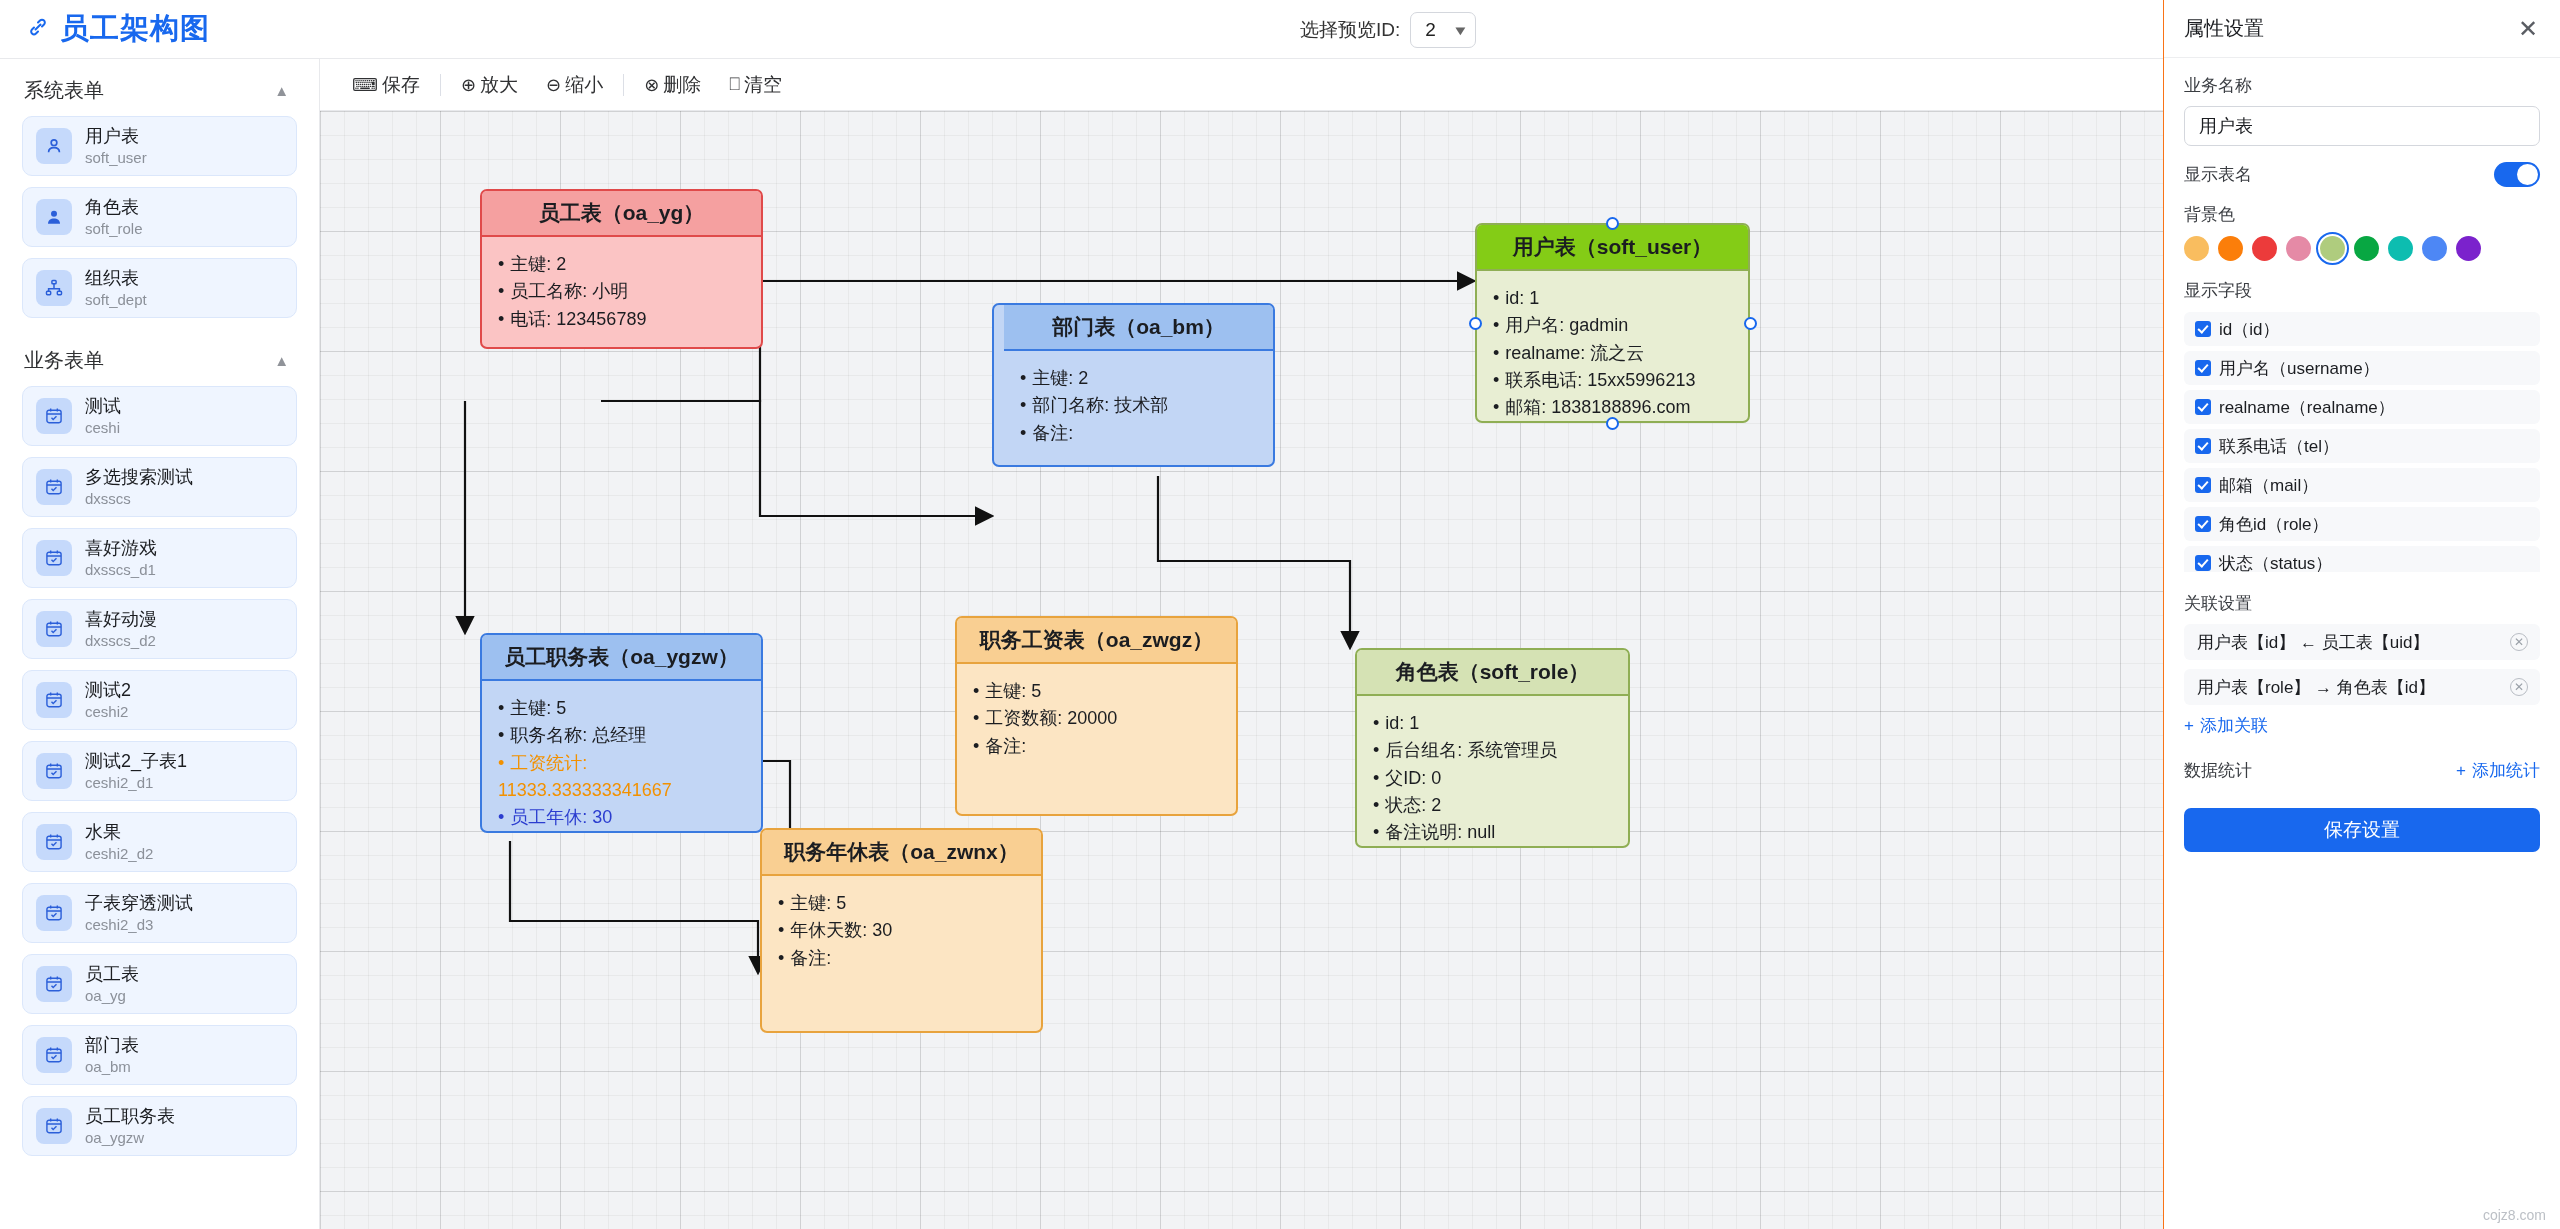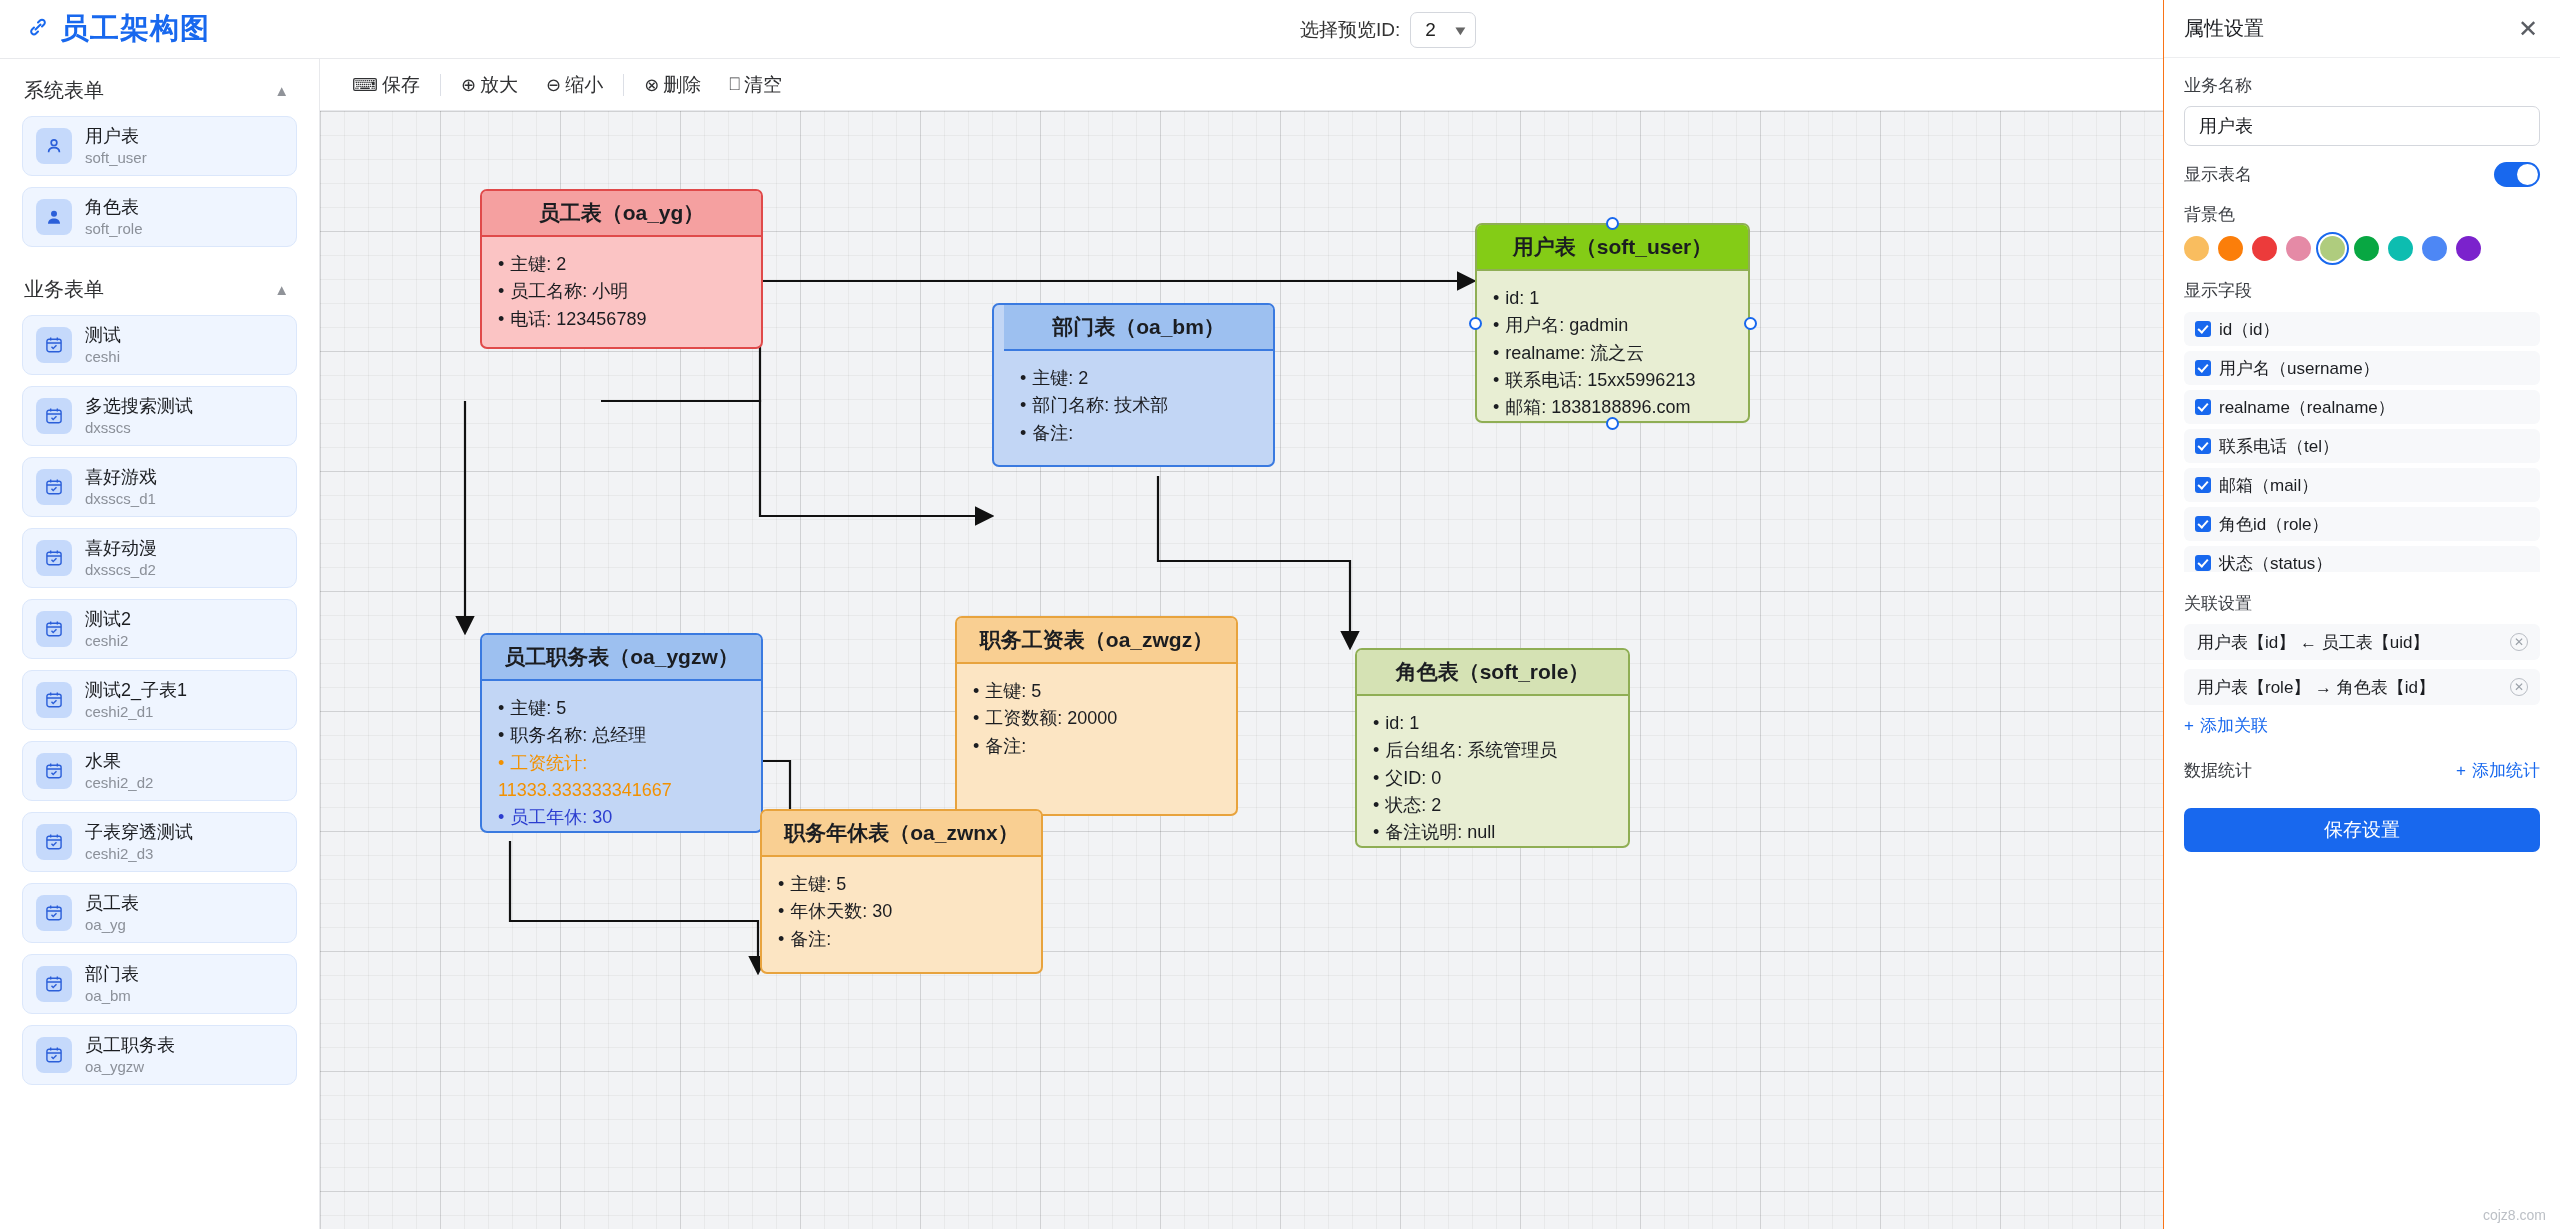--- a/index.html
+++ b/index.html
@@ -204,20 +204,34 @@
             <circle cx="12" cy="8" r="3.6"></circle>
             <path d="M4.8 20c0-4 3.2-6.2 7.2-6.2s7.2 2.2 7.2 6.2z"></path>
           </svg>
       </span>
       <span class="stxt">
         <span class="t1">角色表</span>
         <span class="t2">soft_role</span>
       </span>
     </div>
 
+    <div class="sitem">
+      <span class="sicon">
+        <svg width="20" height="20" viewBox="0 0 24 24" fill="none" stroke="#2b5fd9" stroke-width="1.8">
+            <rect x="9.5" y="3" width="5" height="4" rx="1"></rect>
+            <rect x="3" y="16" width="5" height="4" rx="1"></rect>
+            <rect x="16" y="16" width="5" height="4" rx="1"></rect>
+            <path d="M12 7v4M5.5 16v-3h13v3M12 11v2"></path>
+          </svg>
+      </span>
+      <span class="stxt">
+        <span class="t1">组织表</span>
+        <span class="t2">soft_dept</span>
+      </span>
+    </div>
 
     <div class="group-head">
       <span class="group-title">业务表单</span>
       <span class="caret">▲</span>
     </div>
 
     <div id="biz-list">
         <div class="sitem">
           <span class="sicon">
             <svg width="20" height="20" viewBox="0 0 24 24" fill="none" stroke="#2b5fd9" stroke-width="1.7">
@@ -473,21 +487,21 @@
         <div class="bd">
           <div class="row"><span class="dot">•</span><span>id: 1</span></div>
           <div class="row"><span class="dot">•</span><span>后台组名: 系统管理员</span></div>
           <div class="row"><span class="dot">•</span><span>父ID: 0</span></div>
           <div class="row"><span class="dot">•</span><span>状态: 2</span></div>
           <div class="row"><span class="dot">•</span><span>备注说明: null</span></div>
           <div class="row"></div>
         </div>
       </div>
 
-      <div class="node" style="left:440px; top:698px; width:283px; height:165px; background:#fce5c3; border-color:#e8a33d;">
+      <div class="node" style="left:440px; top:717px; width:283px; height:205px; background:#fce5c3; border-color:#e8a33d;">
         <div class="hd" style="background:#f9cf92; border-bottom-color:#e8a33d;">职务年休表（oa_zwnx）</div>
         <div class="bd">
           <div class="row"><span class="dot">•</span><span>主键: 5</span></div>
           <div class="row"><span class="dot">•</span><span>年休天数: 30</span></div>
           <div class="row"><span class="dot">•</span><span>备注:</span></div>
         </div>
       </div>
     </div>
   </div>
 

